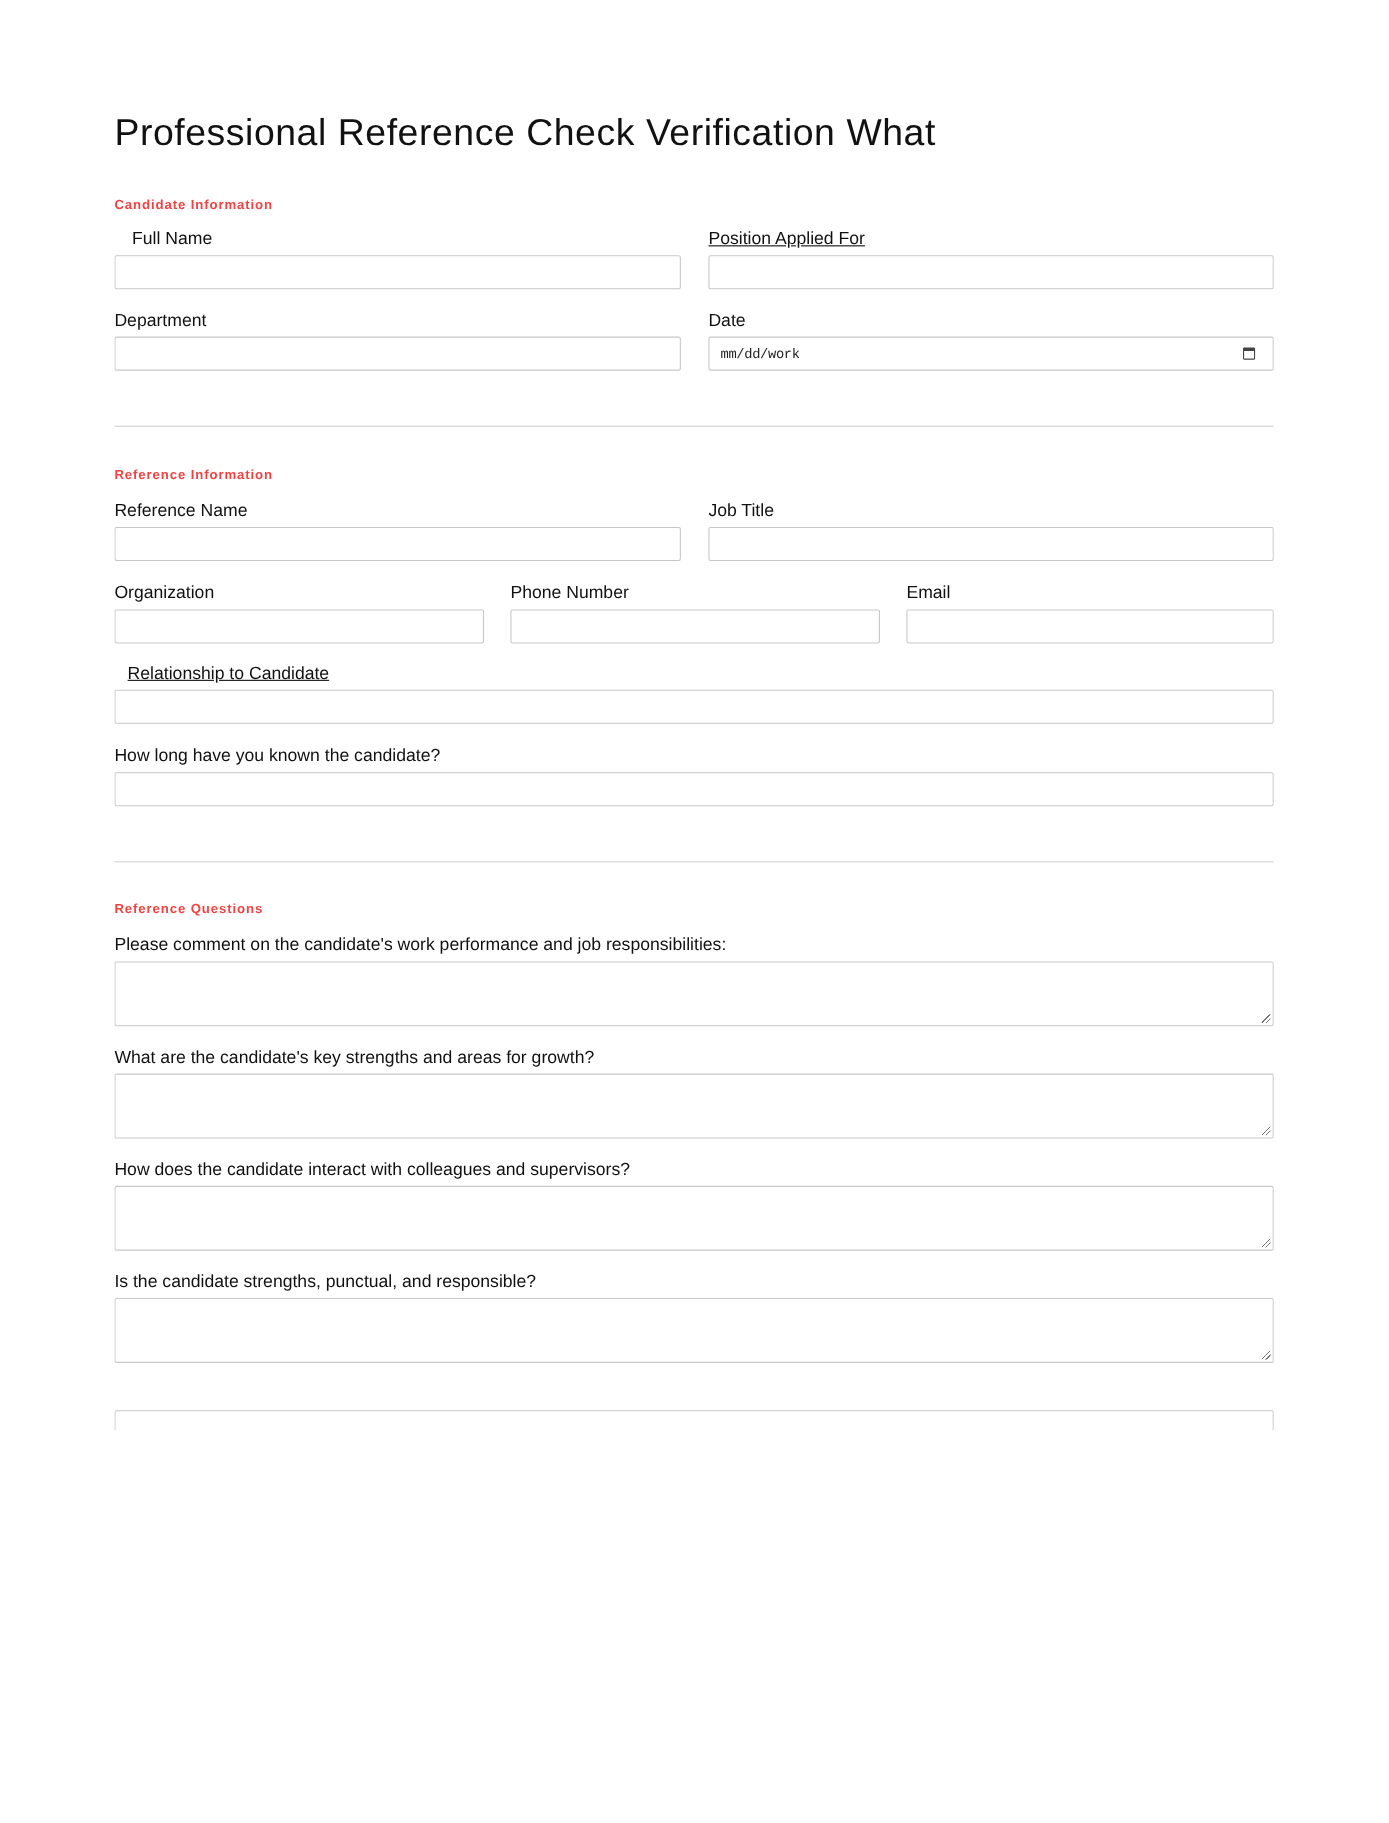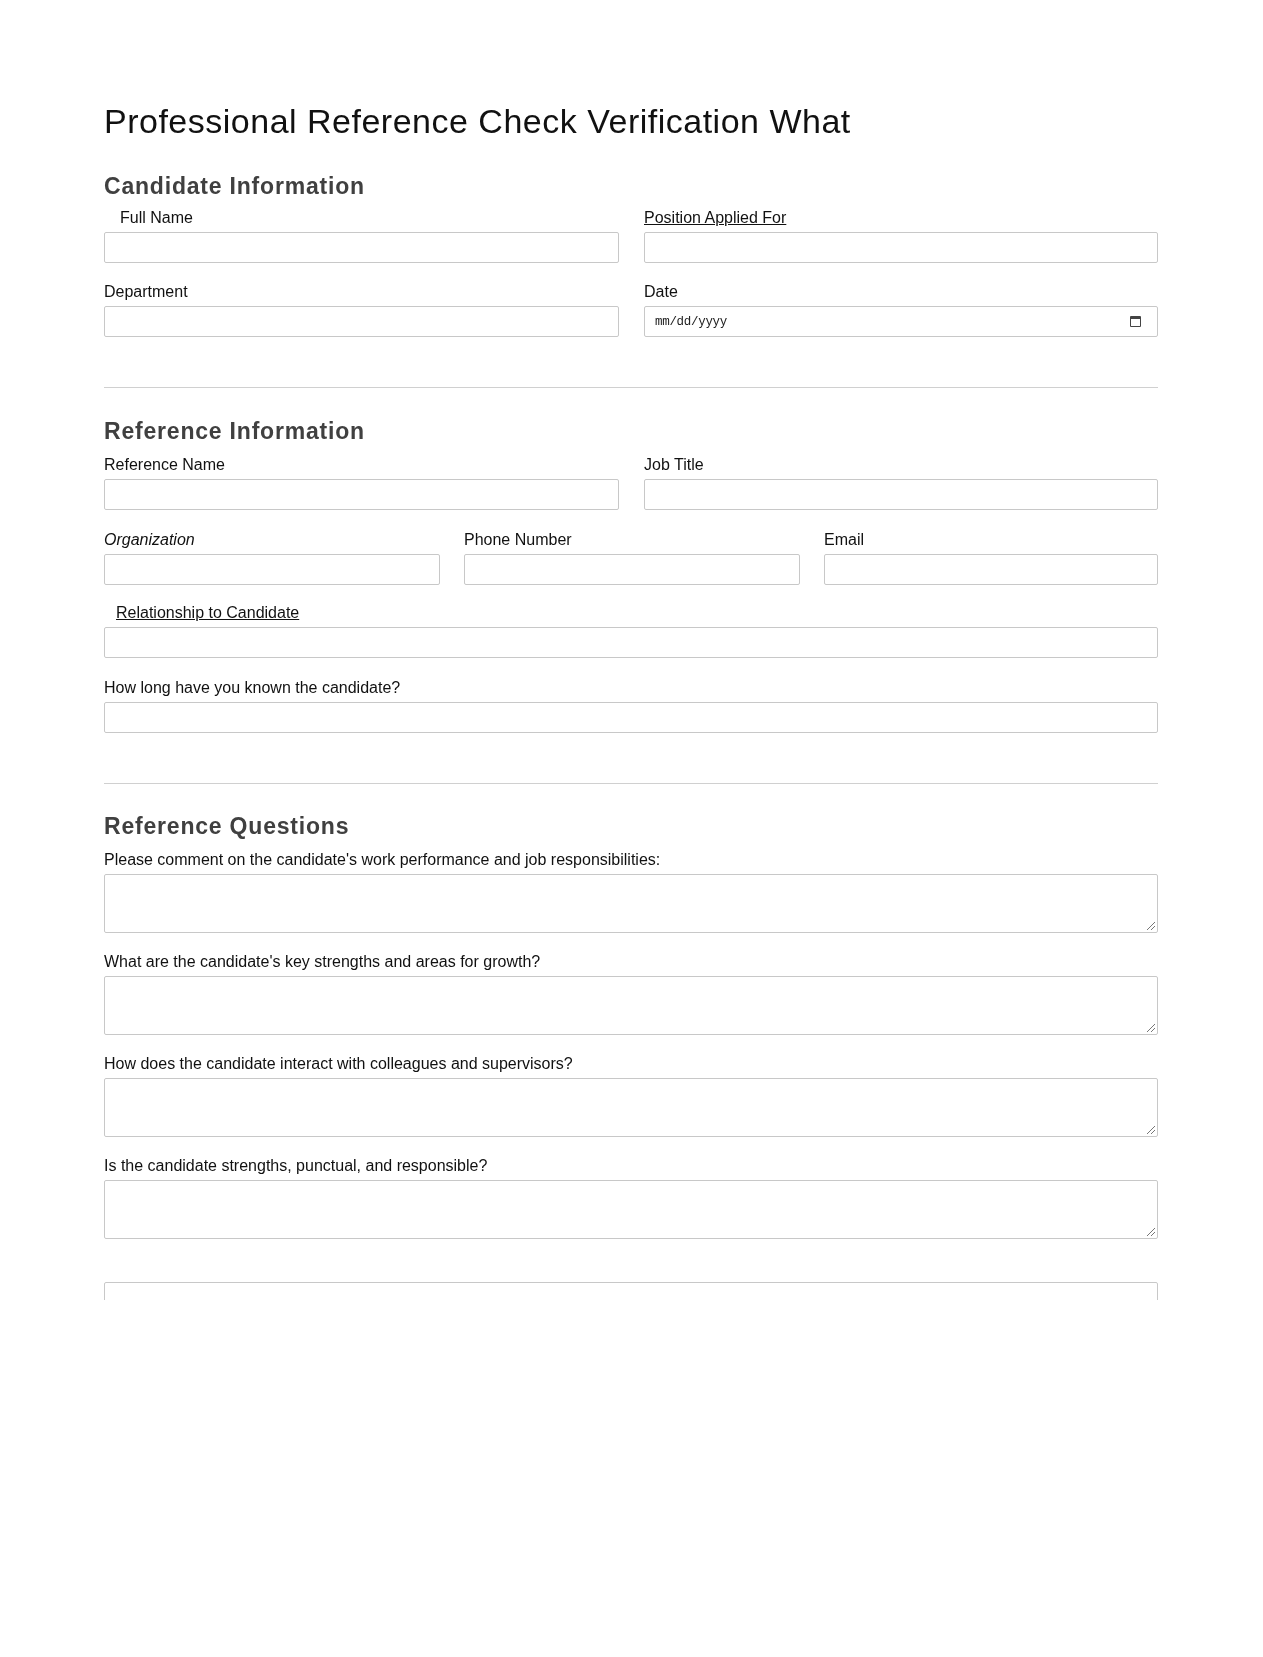--- a/index.html
+++ b/index.html
@@ -1,22 +1,22 @@
 <!DOCTYPE html>
 <html><head>
 <meta charset="utf-8">
 <style>
   html, body { margin: 0; padding: 0; background: #ffffff; }
   body { width: 1263px; height: 1657px; position: relative; overflow: hidden;
          font-family: "Liberation Sans", sans-serif; color: #111; }
   .page { position: absolute; left: 104px; top: 0; width: 1054px; height: 1300px; overflow: hidden; }
   .title { position: absolute; left: 0; top: 101px; margin: 0; font-size: 34px; font-weight: normal;
            letter-spacing: 0.5px; color: #111; white-space: nowrap; line-height: 40px; }
-  .section-heading { position: absolute; left: 0; margin: 0; font-size: 23px; font-weight: bold;
-           letter-spacing: 0.8px; color: #404040; line-height: 20px; white-space: nowrap; }
+  .section-heading { position: absolute; left: 0; margin: 0; font-size: 12px; font-weight: bold;
+           letter-spacing: 0.8px; color: #ef4444; line-height: 20px; white-space: nowrap; }
   .label { position: absolute; font-size: 16px; line-height: 19px; color: #111; white-space: nowrap; }
   .input { position: absolute; box-sizing: border-box; height: 31px; border: 1px solid #c8c8c8;
            border-radius: 2px; background: #fff; padding: 0 10px; font-family: "Liberation Sans", sans-serif;
            font-size: 14px; margin: 0; outline: none; }
   .date-input { display: flex; align-items: center; justify-content: space-between; }
   .date-placeholder { font-family: "Liberation Mono", monospace; font-size: 12.5px; color: #222; letter-spacing: -0.3px; }
   .cal-icon { width: 11px; height: 11px; box-sizing: border-box; border: 1.5px solid #444; border-top-width: 3px;
               border-radius: 1px; margin-right: 6px; }
   .textarea { position: absolute; box-sizing: border-box; left: 0; width: 1054px; height: 59px;
               border: 1px solid #c8c8c8; border-radius: 2px; background: #fff; margin: 0; resize: none; }
@@ -37,35 +37,35 @@
   <input class="input" style="left: 0px; top: 232px; width: 515px;" type="text" value="">
 
   <label class="label" style="left:540px; top:208px;text-decoration:underline;">Position Applied For</label>
   <input class="input" style="left: 540px; top: 232px; width: 514px;" type="text" value="">
 
   <label class="label" style="left:0; top:282px;">Department</label>
   <input class="input" style="left: 0px; top: 306px; width: 515px;" type="text" value="">
 
   <label class="label" style="left:540px; top:282px;">Date</label>
   <div class="input date-input" style="left:540px; top:306px; width:514px;">
-    <span class="date-placeholder">mm/dd/yyyy</span>
+    <span class="date-placeholder">mm/dd/work</span>
     <span class="cal-icon"></span>
   </div>
 
   <div class="divider" style="top:387px;"></div>
 
   <h2 class="section-heading" style="top:421px;">Reference Information</h2>
 
   <label class="label" style="left:0; top:455px;">Reference Name</label>
   <input class="input" style="left: 0px; top: 479px; width: 515px;" type="text" value="">
 
   <label class="label" style="left:540px; top:455px;">Job Title</label>
   <input class="input" style="left: 540px; top: 479px; width: 514px;" type="text" value="">
 
-  <label class="label" style="left:0; top:530px;font-style:italic;">Organization</label>
+  <label class="label" style="left:0; top:530px;">Organization</label>
   <input class="input" style="left: 0px; top: 554px; width: 336px;" type="text" value="">
 
   <label class="label" style="left:360px; top:530px;">Phone Number</label>
   <input class="input" style="left: 360px; top: 554px; width: 336px;" type="tel" value="">
 
   <label class="label" style="left:720px; top:530px;">Email</label>
   <input class="input" style="left: 720px; top: 554px; width: 334px;" type="email" value="">
 
   <label class="label" style="left:12px; top:603px;text-decoration:underline;">Relationship to Candidate</label>
   <input class="input" style="left: 0px; top: 627px; width: 1054px;" type="text" value="">

